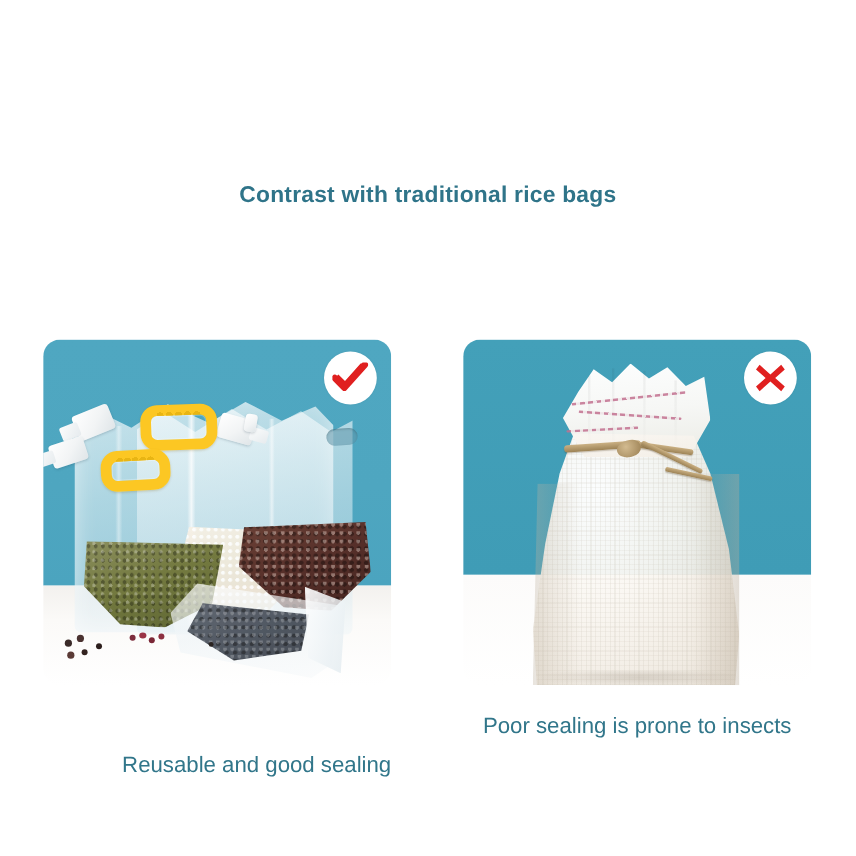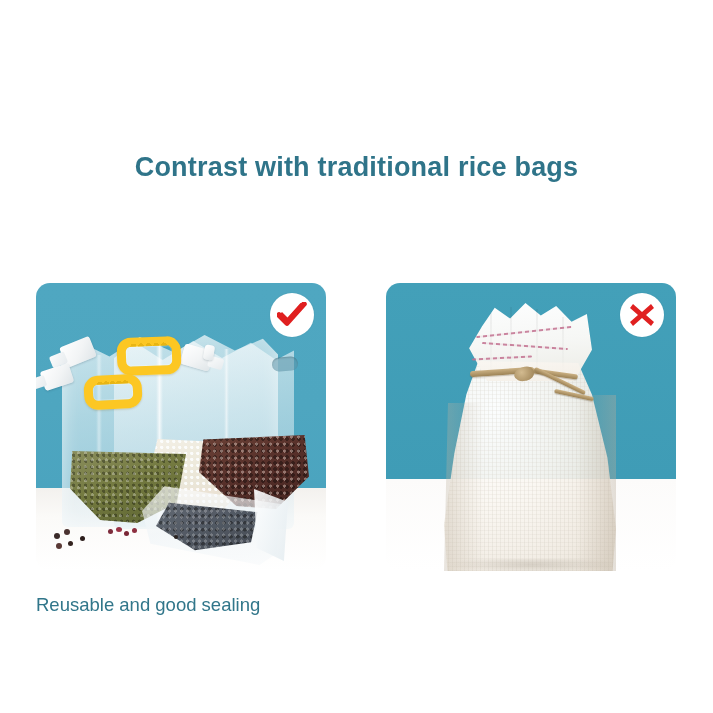--- a/index.html
+++ b/index.html
@@ -10,21 +10,21 @@
     overflow:hidden;
     position:relative;
   }
 
   #stage { position:absolute; inset:0; width:713px; height:713px; background:#fff; }
 
   
   .title {
     position:absolute; left:0; top:152px; width:713px;
     text-align:center;
-    font-size:27px; font-weight:700; letter-spacing:.2px;
+    font-size:19px; font-weight:700; letter-spacing:.2px;
     color:#2f7489;
     white-space:nowrap;
   }
 
   
   .panel {
     position:absolute; top:283px; width:290px; height:288px;
     border-radius:14px; overflow:hidden;
     background:#ffffff;
   }
@@ -235,21 +235,21 @@
     font-size:32px; font-weight:700; color:#c0272d;
     letter-spacing:-.5px;
   }
 
   
   .caption {
     position:absolute; top:594px;
     font-size:18.5px; font-weight:400; color:#31768a;
     white-space:nowrap;
   }
-  .caption.left  { left:36px;  width:290px; text-align:left; }
+  .caption.left  { left:36px;  width:290px; text-align:right;margin-top:32px; }
   .caption.right { left:376px; width:310px; text-align:center; }
 </style>
 </head>
 <body>
 
 <div id="stage">
 
   <div class="title">Contrast with traditional rice bags</div>
 
   <div class="panel left">
@@ -344,14 +344,15 @@
 
       <div class="badge">
         <svg width="28" height="28" viewBox="0 0 28 28" aria-hidden="true">
           <path d="M5 3 L14 11 L23 3 L26 7 L18 14 L26 21 L23 25 L14 17 L5 25 L2 21 L10 14 L2 7 Z" fill="#e02020"></path>
         </svg>
       </div>
     </div>
   </div>
 
   <div class="caption left">Reusable and good sealing</div>
+  <div class="caption right">Poor sealing is prone to insects</div>
 
 </div>
 
 </body></html>

